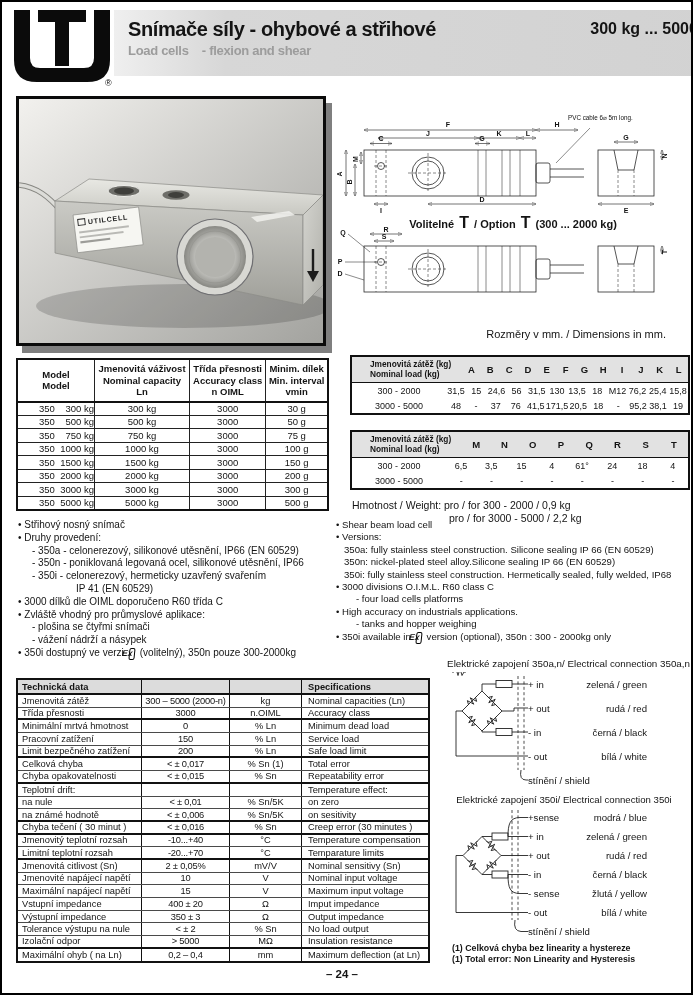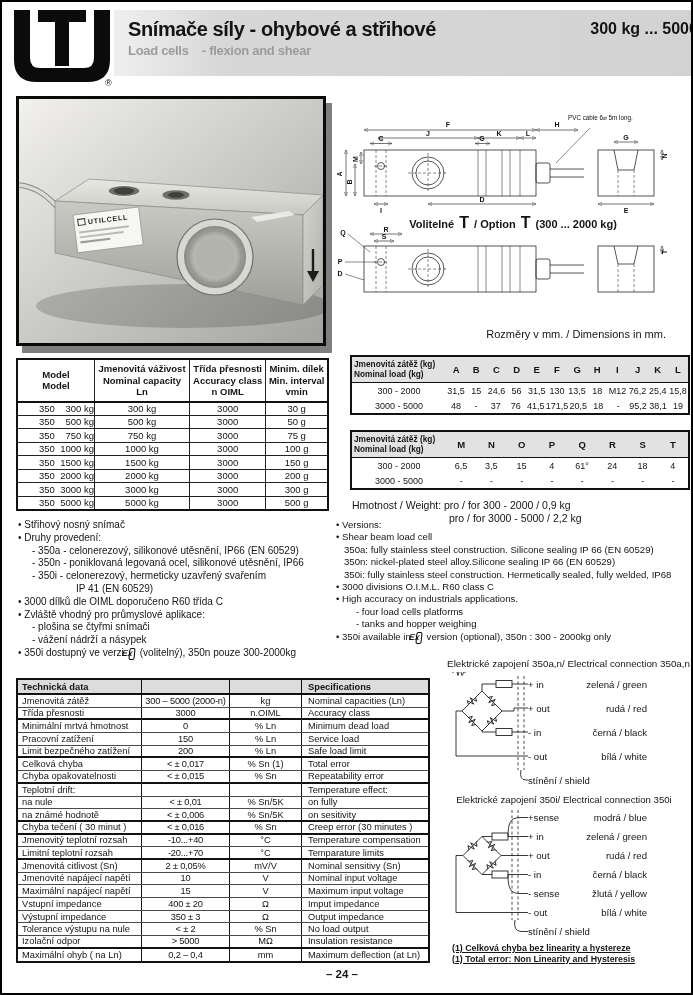--- a/index.html
+++ b/index.html
@@ -37,21 +37,21 @@
   .mtable { position:absolute; left:14px; top:356px; width:313px; border-collapse:collapse; font-size:9.5px; }
   .mtable th,.mtable td { border:1px solid #222; }
   .mtable { border:2px solid #111; }
   .mtable th { border-bottom:2px solid #111; font-weight:bold; padding:3px 1px; line-height:11.5px; }
   .mtable td { height:13.5px; text-align:center; }
   .mtable td.mod { text-align:left; padding-left:21px; white-space:pre; }
   .mtable col.c1{width:62px;} .mtable col.c2{width:110px;} .mtable col.c3{width:76px;} .mtable col.c4{width:65px;}
 
   
   .dtable { position:absolute; left:348px; width:340px; border:2px solid #111; background:#fff; font-size:9px; }
-  .dhead { display:grid; background:#e2e2e2; border-bottom:1.5px solid #111; align-items:center; }
+  .dhead { display:grid; background:#e2e2e2; border-bottom:1.5px solid #111; align-items:center;padding-left:16px; }
   .drow  { display:grid; align-items:center; height:15px; text-align:center; }
   .d12 .dhead,.d12 .drow { grid-template-columns:94px repeat(12,1fr); }
   .d8  .dhead,.d8  .drow { grid-template-columns:94px repeat(8,1fr); }
   .dhead .lbl { font-size:8.3px; font-weight:bold; line-height:9.5px; padding:3px 2px; text-align:left; }
   .dhead .ltr { font-weight:bold; text-align:center; font-size:9.5px; }
   .drow .load { font-size:9px; }
 
   .weight { position:absolute; left:350px; top:497px; font-size:10.5px; line-height:13px; }
   .weight .w2 { padding-left:97px; }
 
@@ -86,21 +86,21 @@
   
   .wblock { position:absolute; left:450px; width:195px;text-align:right; }
   .wa { top:670px; } .wi { top:806px; }
   .wblock svg { position:absolute; left:0; top:0; }
   .wrow { display:flex; justify-content:space-between; align-items:center; padding-left:76px; font-size:9.6px; }
   .wa .wrow { height:24px; } .wi .wrow { height:19px; }
   .wiring line,.wiring path,.wiring rect { stroke:#222; fill:none; stroke-width:.9; }
   .wiring .cdash { stroke-dasharray:3 2.4; stroke-width:.8; }
   .wiring rect { fill:#fff; }
 
-  .footnotes { position:absolute; left:450px; top:941px; font-size:8.8px; font-weight:bold; line-height:10.5px;text-decoration:underline; }
+  .footnotes { position:absolute; left:450px; top:941px; font-size:8.8px; font-weight:bold; line-height:10.5px; }
   .pagenum { position:absolute; left:255px; top:966px; width:170px; text-align:center; font-weight:bold; font-size:11.5px; }
 </style>
 </head>
 <body>
 
 <div id="page">
 
   <svg class="logo" width="100" height="80" viewBox="0 0 100 80">
     <path d="M2,2 h16 v48 q0,10 10,10 h44 q10,0 10,-10 V2 h16 v50 q0,22 -23,22 H25 Q2,74 2,52 Z" fill="#0b0b0b"></path>
     <path d="M26,2 h48 v12 h-17 v44 h-14 V14 h-17 Z" fill="#0b0b0b"></path>
@@ -478,28 +478,28 @@
     <div class="feat b">
       <span>350i dostupný ve verzi</span>
       <span class="ex">Ex</span>
       <span>(volitelný),   350n pouze 300-2000kg</span>
     </div>
   </div>
 
   <div class="feats en">
     <div>
 
-    <div class="feat b">Versions:</div>
-        <div class="feat b">Shear beam load cell</div>
+    <div class="feat b">Shear beam load cell</div>
+        <div class="feat b">Versions:</div>
         <div class="feat i1">350a: fully stainless steel construction. Silicone sealing IP 66 (EN 60529)</div>
         <div class="feat i1">350n: nickel-plated steel alloy.Silicone sealing IP 66 (EN 60529)</div>
         <div class="feat i1">350i: fully stainless steel construction. Hermetically sealed, fully welded, IP68</div>
         <div class="feat b">3000 divisions O.I.M.L. R60 class C</div>
+        <div class="feat i2">- four load cells platforms</div>
         <div class="feat b">High accuracy on industrials applications.</div>
-        <div class="feat i2">- four load cells platforms</div>
         <div class="feat i2">- tanks and hopper weighing</div>
       </div>
     <div class="feat b">
       <span>350i available in</span>
       <span class="ex">Ex</span>
       <span>version (optional),    350n : 300 - 2000kg only</span>
     </div>
   </div>
 
   <div class="conncap-a">Elektrické zapojení 350a,n/ Electrical connection 350a,n</div>
@@ -558,21 +558,21 @@
         <div class="trow">
         <div class="c1">Teplotní drift:</div>
         <div class="c2"></div>
         <div class="c3"></div>
         <div class="c4">Temperature effect:</div>
       </div>
         <div class="trow">
         <div class="c1">na nule</div>
         <div class="c2">&lt; ± 0,01</div>
         <div class="c3">% Sn/5K</div>
-        <div class="c4">on fully</div>
+        <div class="c4">on zero</div>
       </div>
         <div class="trow gend">
         <div class="c1">na známé hodnotě</div>
         <div class="c2">&lt; ± 0,006</div>
         <div class="c3">% Sn/5K</div>
         <div class="c4">on sesitivity</div>
       </div>
         <div class="trow gend">
         <div class="c1">Chyba tečení ( 30 minut )</div>
         <div class="c2">&lt; ± 0,016</div>

